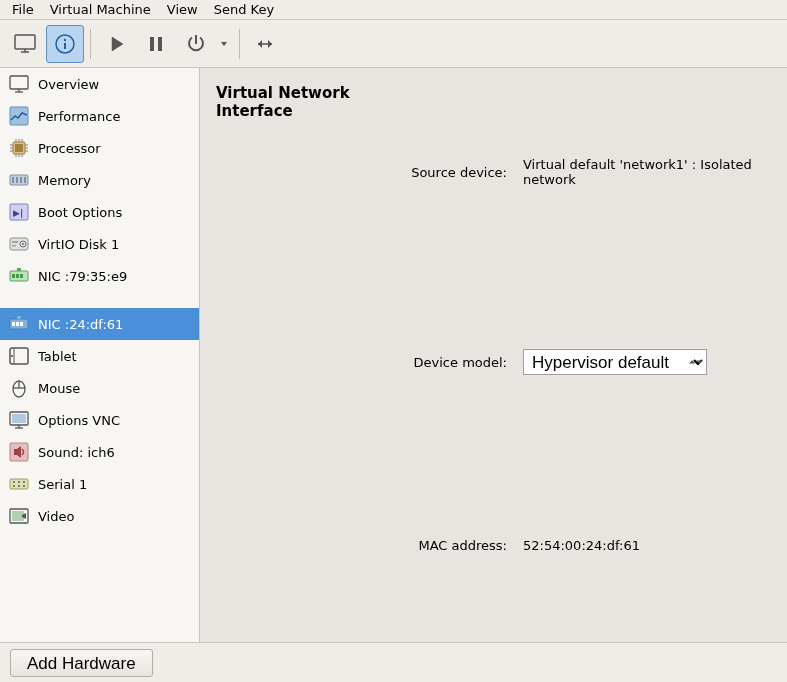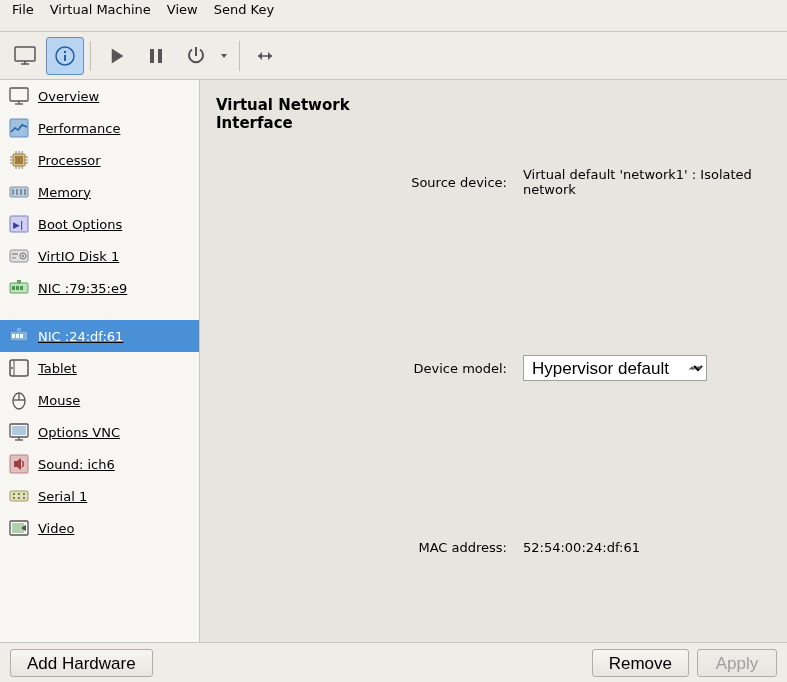--- a/index.html
+++ b/index.html
@@ -11,22 +11,22 @@
       height: 682px;
       overflow: hidden;
       display: flex;
       flex-direction: column;
     }
 
     
     .menubar {
       background: #f0ede8;
       display: flex;
-      align-items: flex-start;
-      height: 32px;
+      align-items: flex-end;
+      height: 20px;
       padding: 0 4px;
       border-bottom: 1px solid #c8c5c0;
     }
     .menubar-item {
       padding: 2px 8px;
       cursor: pointer;
       font-size: 13px;
       color: #000;
     }
 
@@ -82,21 +82,20 @@
     }
 
     
     .sidebar {
       width: 200px;
       background: #f8f6f2;
       border-right: 1px solid #c8c5c0;
       display: flex;
       flex-direction: column;
       overflow-y: auto;
-      text-decoration: underline;
     }
     .sidebar-item {
       display: flex;
       align-items: center;
       padding: 5px 8px;
       cursor: pointer;
       min-height: 28px;
       gap: 8px;
     }
     .sidebar-item.selected {
@@ -475,17 +474,13 @@
       <div class="form-label">MAC address:</div>
       <div class="form-value">52:54:00:24:df:61</div>
 
     </div>
   </div>
 
 </div>
 
 <div class="bottom-bar">
   <button class="btn">Add Hardware</button>
-  <div class="btn-group">
-    <button class="btn">Remove</button>
-    <button class="btn" disabled="">Apply</button>
-  </div>
 </div>
 
 </body></html>

